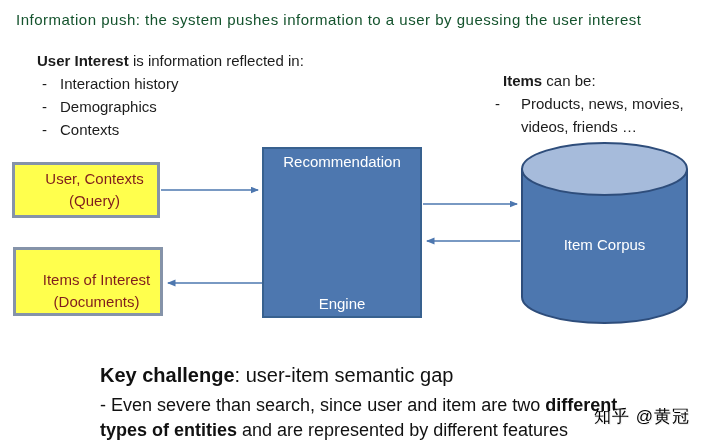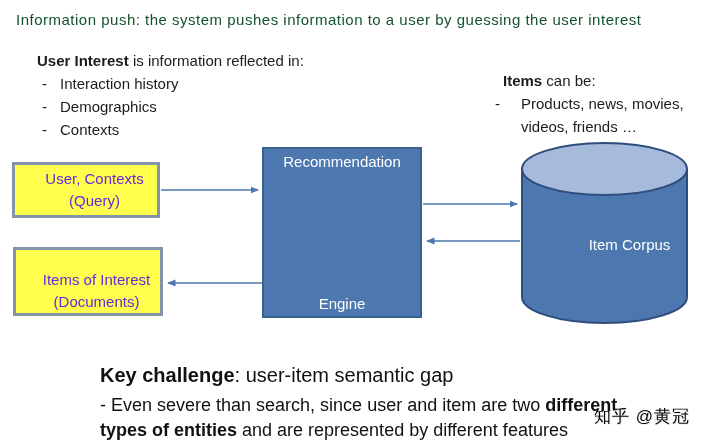--- a/index.html
+++ b/index.html
@@ -28,36 +28,36 @@
   .list-right .list-item{margin-left:-8px;}
   .dash{width:18px;flex:0 0 18px;}
   .list-right .dash{width:26px;flex:0 0 26px;}
   .stack span{display:block;}
   
   .note{
     background:#ffff4d;
     border:3px solid #8593a9;
     box-sizing:border-box;
     display:flex;flex-direction:column;justify-content:center;align-items:center;
-    font-size:15px;line-height:22px;color:#6d28d9;text-align:center;padding-left:17px;
+    font-size:15px;line-height:22px;color:#7f1d1d;text-align:center;padding-left:17px;
   }
   .query-box{left:12px;top:162px;width:148px;height:56px;}
   .documents-box{left:13px;top:247px;width:150px;height:69px;justify-content:flex-end;}
   
   .engine-box{
     left:262px;top:147px;width:160px;height:171px;
     background:#4d77af;border:2px solid #38618f;box-sizing:border-box;
     display:flex;flex-direction:column;justify-content:space-between;align-items:center;
     color:#ffffff;font-size:15px;line-height:25px;text-align:center;
   }
   
   .svg-layer{left:0;top:0;pointer-events:none;}
   .corpus-label{
     left:522px;top:236px;width:165px;text-align:center;
-    color:#ffffff;font-size:15px;padding-left:25px;
+    color:#ffffff;font-size:15px;
   }
   
   .key-challenge{left:100px;top:363px;font-size:18px;line-height:25px;color:#111111;}
   .kc-head{font-size:20px;margin-bottom:5px;}
   .kc-head b,.kc-line b{font-weight:bold;}
   
   .watermark{
     left:594px;top:405px;
     font-size:17px;letter-spacing:1px;
     color:#000000;text-shadow:1px 1px 0 #efefef;

